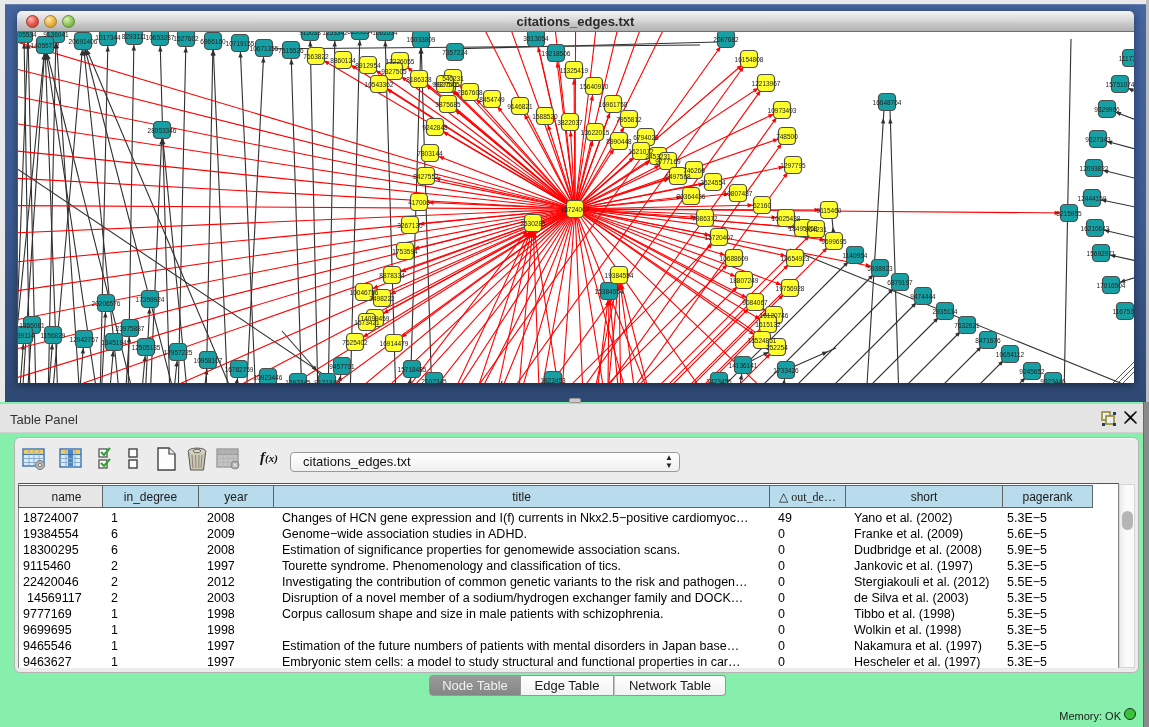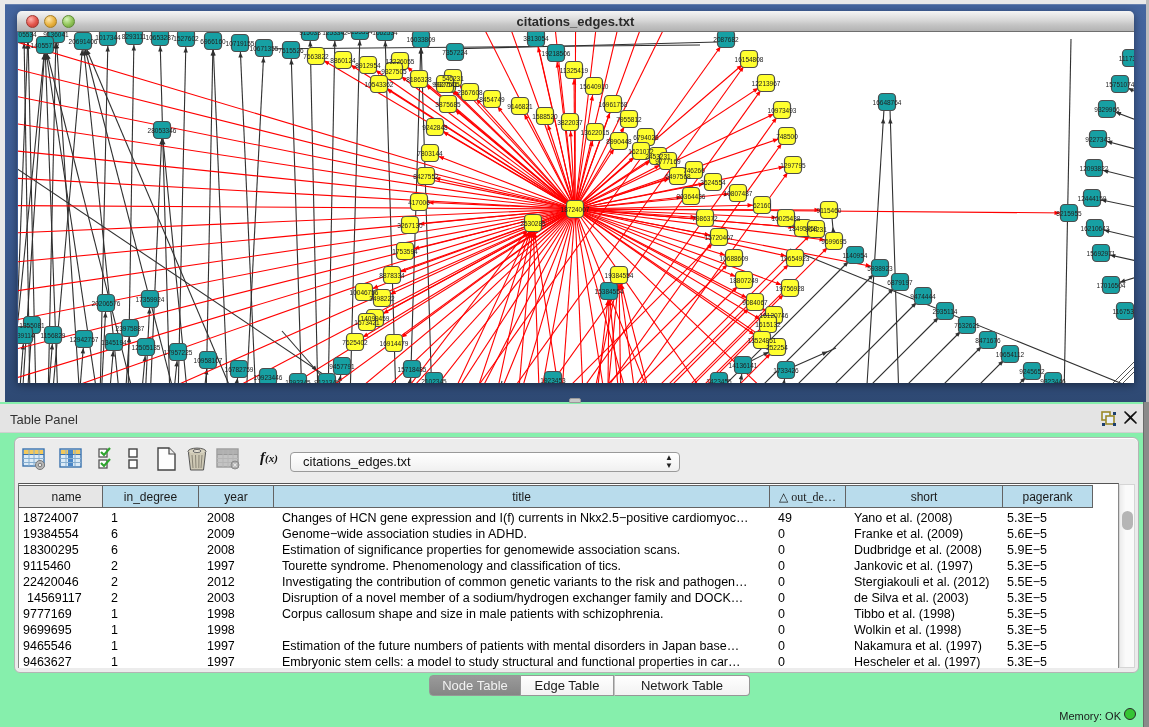--- a/index.html
+++ b/index.html
@@ -836,21 +836,21 @@
           <div class="hcell" style="left:826px;width:158px;"><span>short</span></div>
           <div class="hcell" style="left:983px;width:91px;"><span>pagerank</span></div>
         </div>
       <div id="tbody" style="position:absolute;left:0;top:26px;width:1101px;height:160px;">
 <div class="trow" style="top:0px">
             <div class="cell" style="left:4px;width:78px">18724007</div>
             <div class="cell" style="left:92px;width:86px">1</div>
             <div class="cell" style="left:188px;width:65px">2008</div>
             <div class="cell" style="left:263px;width:486px">Changes of HCN gene expression and I(f) currents in Nkx2.5−positive cardiomyoc…</div>
             <div class="cell" style="left:759px;width:66px">49</div>
-            <div class="cell" style="left:835px;width:147px">Yano et al. (2008)</div>
+            <div class="cell" style="left:835px;width:147px">Yano et al. (2002)</div>
             <div class="cell" style="left:988px;width:84px">5.3E−5</div>
           </div>
 <div class="trow" style="top:16px">
             <div class="cell" style="left:4px;width:78px">19384554</div>
             <div class="cell" style="left:92px;width:86px">6</div>
             <div class="cell" style="left:188px;width:65px">2009</div>
             <div class="cell" style="left:263px;width:486px">Genome−wide association studies in ADHD.</div>
             <div class="cell" style="left:759px;width:66px">0</div>
             <div class="cell" style="left:835px;width:147px">Franke et al. (2009)</div>
             <div class="cell" style="left:988px;width:84px">5.6E−5</div>
@@ -927,19 +927,19 @@
             <div class="cell" style="left:988px;width:84px">5.3E−5</div>
           </div>
       </div>
     </div>
     <div id="vscroll">
         <div id="vthumb"></div>
       </div>
     <div id="tabs">
       <div class="tab" style="left:0;width:92px;background:linear-gradient(180deg,#9a9a9a,#858585);color:#f2f2f2;border-radius:4px 0 0 4px;">Node Table</div>
       <div class="tab" style="left:92px;width:93px;border-left:none;">Edge Table</div>
-      <div class="tab" style="left:185px;width:136px;border-left:1px solid #c4c4c4;border-radius:0 4px 4px 0;">Network Table</div>
+      <div class="tab" style="left:185px;width:112px;border-left:1px solid #c4c4c4;border-radius:0 4px 4px 0;">Network Table</div>
     </div>
   </div>
   <div id="memok">Memory: OK</div>
   <div id="memdot"></div>
 </div>
 <div id="redge"></div>
 
 </body></html>

